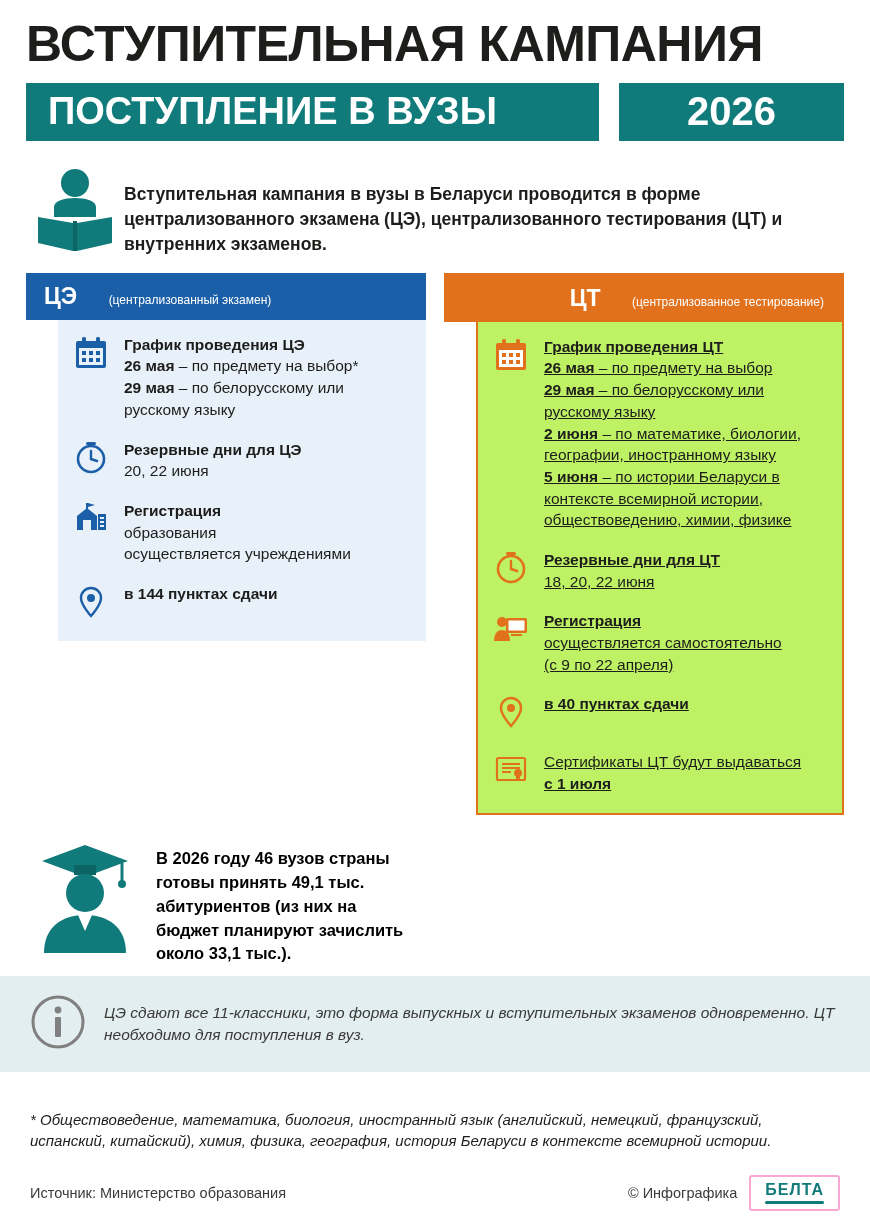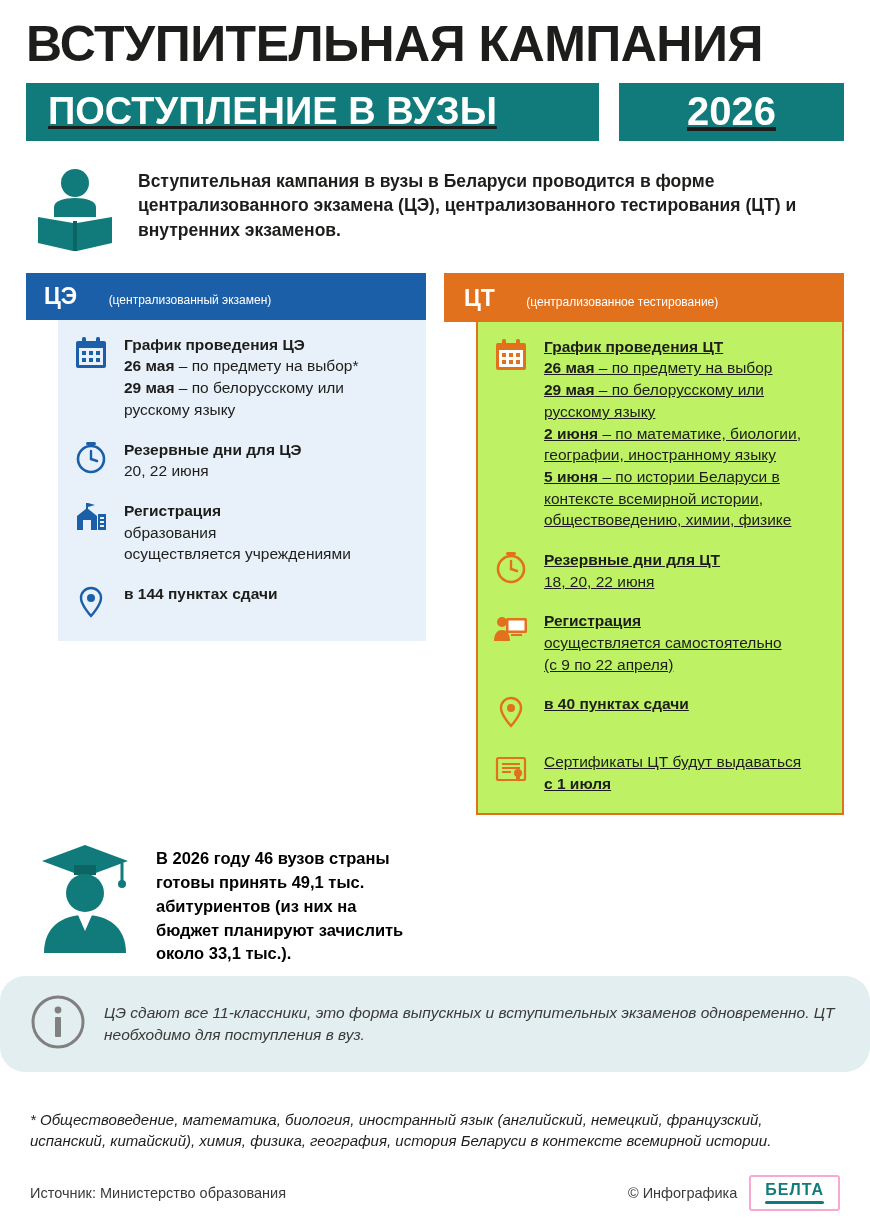--- a/index.html
+++ b/index.html
@@ -29,21 +29,20 @@
     letter-spacing: -0.5px;
     color: #1d1d1b;
     line-height: 1.05;
     white-space: nowrap;
   }
   .subtitle-row {
     display: flex;
     gap: 20px;
     margin-top: 12px;
     align-items: stretch;
-    text-decoration: underline;
   }
   .subtitle-band {
     background: #117a7a;
     color: #ffffff;
     font-size: 38px;
     font-weight: bold;
     padding: 8px 22px 10px 22px;
     flex: 1 1 auto;
     display: flex;
     align-items: center;
@@ -58,23 +57,23 @@
     display: flex;
     align-items: center;
     justify-content: center;
     line-height: 1;
     min-width: 225px;
   }
 
   
   .intro {
     display: flex;
-    gap: 18px;
+    gap: 4px;
     padding: 22px 26px 6px 30px;
-    align-items: flex-start;
+    align-items: flex-end;
   }
   .intro-icon { flex: 0 0 90px; padding-top: 4px; }
   .intro-text {
     font-size: 17.5px;
     font-weight: bold;
     line-height: 1.42;
     color: #1d1d1b;
     padding-top: 6px;
   }
 
@@ -89,21 +88,21 @@
 
   .card-head {
     color: #ffffff;
     padding: 11px 18px;
     font-size: 16px;
     line-height: 1.1;
   }
   .card-head .code { font-size: 23px; font-weight: bold; }
   .card-head .expl { font-size: 12px; margin-left: 27px; }
   .cze .card-head { background: #1b5fa8; }
-  .ct .card-head  { background: #e2711d; }
+  .ct .card-head  { background: #e2711d; text-align: right; }
 
   .card-body { padding: 14px 16px 16px 16px; margin-left: 32px; }
   .cze .card-body { background: #e8f1f9; }
   .ct  .card-body { background: #bef264; border: 2px solid #e2711d; border-top: none; text-decoration: underline; }
   .ct  .card-head { border: 2px solid #e2711d; border-bottom: none; }
 
   .item {
     display: flex;
     gap: 14px;
     margin-bottom: 18px;
@@ -132,21 +131,20 @@
     color: #000000;
   }
 
   
   .note-wrap {
     position: absolute;
     left: 0; right: 0;
     bottom: 152px;
     background: #e3eef0;
     padding: 18px 26px 18px 30px;
-    border-radius: 25px;
   }
   .note {
     display: flex;
     gap: 18px;
     align-items: center;
   }
   .note-icon { flex: 0 0 56px; }
   .note-text {
     font-size: 15.5px;
     font-style: italic;

